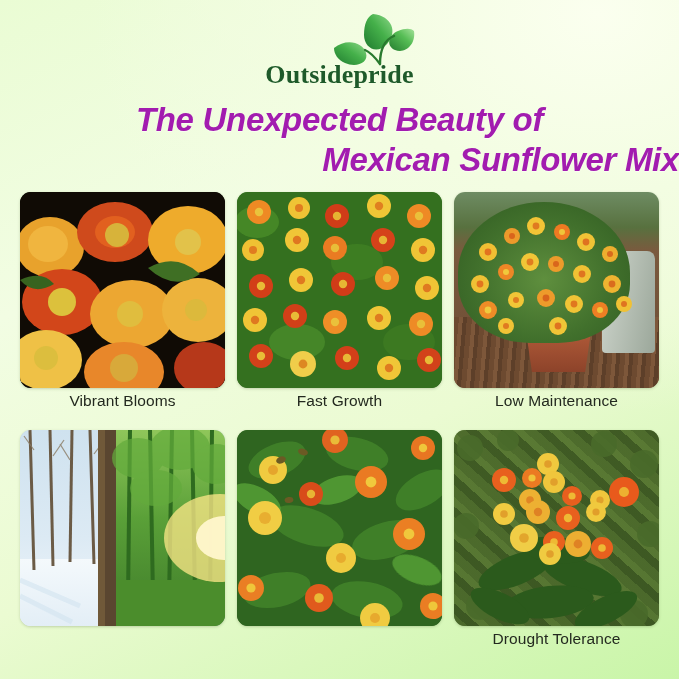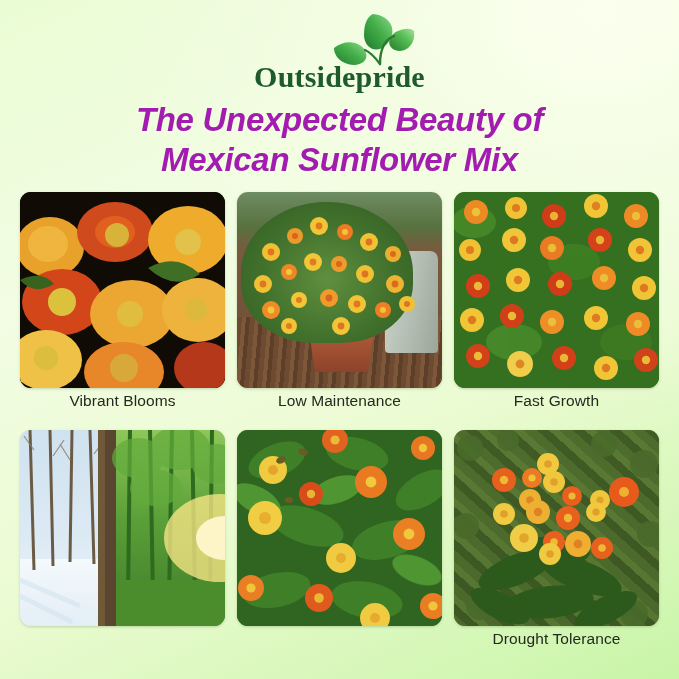--- a/index.html
+++ b/index.html
@@ -14,33 +14,33 @@
 
   
   .header { width:100%; padding-top:8px; text-align:center; }
   .logo-wrap { position:relative; height:86px; }
 
   .leaf-mark { position:absolute; left:50%; top:2px; transform:translateX(-18px); }
 
   .wordmark {
     position:absolute; left:0; right:0; top:52px;
     font-family:"Liberation Serif", serif;
-    font-size:30px; font-weight:700; letter-spacing:.2px;
+    font-size:26px; font-weight:700; letter-spacing:.2px;
     color:#1e5a2a; text-align:center;
   }
 
   .title {
     margin-top:6px;
     font-family:"Liberation Sans", sans-serif;
     font-style:italic; font-weight:700;
     font-size:33px; line-height:1.22;
     color:#a21caf; letter-spacing:-.3px;
     text-shadow:0 1px 0 rgba(255,255,255,.55);
   }
-  .title .l2 { display:block; }
+  .title .l2 { display:block;text-align:right; }
 
   
   .grid {
     position:absolute; left:20px; top:192px;
     width:639px;
     display:grid;
     grid-template-columns:repeat(3, 205px);
     grid-template-rows:repeat(2, 196px);
     column-gap:12px; row-gap:42px;
   }
@@ -159,77 +159,20 @@
             <ellipse cx="104" cy="180" rx="40" ry="30" fill="#e8872a"></ellipse>
             <circle cx="104" cy="176" r="14" fill="#d8a93a"></circle>
             <ellipse cx="184" cy="176" rx="30" ry="26" fill="#b6381a"></ellipse>
             <path d="M128 76 q28 -16 52 6 q-26 18 -52 -6z" fill="#3f6f24"></path>
             <path d="M0 88 q22 -10 34 4 q-20 12 -34 -4z" fill="#37631f"></path>
           </g>
         </svg>
       </div>
     </div>
     <div class="caption">Vibrant Blooms</div>
-  </div>
-
-  <div class="cell">
-    <div class="photo p2">
-      <div class="soil"></div>
-      <div class="urn"></div>
-      <div class="pot"></div>
-      <div class="rim"></div>
-      <div class="mound"></div>
-      <div class="layer">
-        <svg width="205" height="196" viewBox="0 0 205 196">
-          <g>
-            <circle cx="34" cy="60" r="9" fill="#f0bf33"></circle>
-              <circle cx="34" cy="60" r="3.4" fill="#e2731f"></circle>
-            <circle cx="58" cy="44" r="8" fill="#ec9a2b"></circle>
-              <circle cx="58" cy="44" r="3" fill="#d9641c"></circle>
-            <circle cx="82" cy="34" r="9" fill="#f2c436"></circle>
-              <circle cx="82" cy="34" r="3.4" fill="#e07a20"></circle>
-            <circle cx="108" cy="40" r="8" fill="#ee7a22"></circle>
-              <circle cx="108" cy="40" r="3" fill="#efc63a"></circle>
-            <circle cx="132" cy="50" r="9" fill="#f0c336"></circle>
-              <circle cx="132" cy="50" r="3.4" fill="#df7220"></circle>
-            <circle cx="156" cy="62" r="8" fill="#edae2f"></circle>
-              <circle cx="156" cy="62" r="3" fill="#d96a1d"></circle>
-            <circle cx="26" cy="92" r="9" fill="#efc135"></circle>
-              <circle cx="26" cy="92" r="3.4" fill="#e2751f"></circle>
-            <circle cx="52" cy="80" r="8" fill="#ee8726"></circle>
-              <circle cx="52" cy="80" r="3" fill="#f0c93c"></circle>
-            <circle cx="76" cy="70" r="9" fill="#f1c637"></circle>
-              <circle cx="76" cy="70" r="3.4" fill="#e07d20"></circle>
-            <circle cx="102" cy="72" r="8" fill="#ed9b2b"></circle>
-              <circle cx="102" cy="72" r="3" fill="#d9661c"></circle>
-            <circle cx="128" cy="82" r="9" fill="#f0c134"></circle>
-              <circle cx="128" cy="82" r="3.4" fill="#df7420"></circle>
-            <circle cx="158" cy="92" r="9" fill="#eeb431"></circle>
-              <circle cx="158" cy="92" r="3.4" fill="#da6c1e"></circle>
-            <circle cx="34" cy="118" r="9" fill="#ef8c27"></circle>
-              <circle cx="34" cy="118" r="3.4" fill="#f0ca3d"></circle>
-            <circle cx="62" cy="108" r="8" fill="#f1c637"></circle>
-              <circle cx="62" cy="108" r="3" fill="#e07d20"></circle>
-            <circle cx="92" cy="106" r="9" fill="#ee9b2b"></circle>
-              <circle cx="92" cy="106" r="3.4" fill="#d9641c"></circle>
-            <circle cx="120" cy="112" r="9" fill="#f0c436"></circle>
-              <circle cx="120" cy="112" r="3.4" fill="#e0781f"></circle>
-            <circle cx="146" cy="118" r="8" fill="#ee7f24"></circle>
-              <circle cx="146" cy="118" r="3" fill="#efc53a"></circle>
-            <circle cx="52" cy="134" r="8" fill="#f1c336"></circle>
-              <circle cx="52" cy="134" r="3" fill="#e07a20"></circle>
-            <circle cx="104" cy="134" r="9" fill="#f0c537"></circle>
-              <circle cx="104" cy="134" r="3.4" fill="#df7320"></circle>
-            <circle cx="170" cy="112" r="8" fill="#f0c134"></circle>
-              <circle cx="170" cy="112" r="3" fill="#df7420"></circle>
-          </g>
-        </svg>
-      </div>
-    </div>
-    <div class="caption">Low Maintenance</div>
   </div>
 
   <div class="cell">
     <div class="photo p3">
       <div class="layer">
         <svg width="205" height="196" viewBox="0 0 205 196">
           <rect width="205" height="196" fill="#34701f"></rect>
           <g opacity=".9">
             <ellipse cx="20" cy="30" rx="22" ry="16" fill="#478a27"></ellipse>
             <ellipse cx="120" cy="70" rx="26" ry="18" fill="#3f7f23"></ellipse>
@@ -288,20 +231,77 @@
             <circle cx="192" cy="168" r="12" fill="#d2421a"></circle>
               <circle cx="192" cy="168" r="4.2" fill="#e8bb36"></circle>
           </g>
         </svg>
       </div>
     </div>
     <div class="caption">Fast Growth</div>
   </div>
 
   <div class="cell">
+    <div class="photo p2">
+      <div class="soil"></div>
+      <div class="urn"></div>
+      <div class="pot"></div>
+      <div class="rim"></div>
+      <div class="mound"></div>
+      <div class="layer">
+        <svg width="205" height="196" viewBox="0 0 205 196">
+          <g>
+            <circle cx="34" cy="60" r="9" fill="#f0bf33"></circle>
+              <circle cx="34" cy="60" r="3.4" fill="#e2731f"></circle>
+            <circle cx="58" cy="44" r="8" fill="#ec9a2b"></circle>
+              <circle cx="58" cy="44" r="3" fill="#d9641c"></circle>
+            <circle cx="82" cy="34" r="9" fill="#f2c436"></circle>
+              <circle cx="82" cy="34" r="3.4" fill="#e07a20"></circle>
+            <circle cx="108" cy="40" r="8" fill="#ee7a22"></circle>
+              <circle cx="108" cy="40" r="3" fill="#efc63a"></circle>
+            <circle cx="132" cy="50" r="9" fill="#f0c336"></circle>
+              <circle cx="132" cy="50" r="3.4" fill="#df7220"></circle>
+            <circle cx="156" cy="62" r="8" fill="#edae2f"></circle>
+              <circle cx="156" cy="62" r="3" fill="#d96a1d"></circle>
+            <circle cx="26" cy="92" r="9" fill="#efc135"></circle>
+              <circle cx="26" cy="92" r="3.4" fill="#e2751f"></circle>
+            <circle cx="52" cy="80" r="8" fill="#ee8726"></circle>
+              <circle cx="52" cy="80" r="3" fill="#f0c93c"></circle>
+            <circle cx="76" cy="70" r="9" fill="#f1c637"></circle>
+              <circle cx="76" cy="70" r="3.4" fill="#e07d20"></circle>
+            <circle cx="102" cy="72" r="8" fill="#ed9b2b"></circle>
+              <circle cx="102" cy="72" r="3" fill="#d9661c"></circle>
+            <circle cx="128" cy="82" r="9" fill="#f0c134"></circle>
+              <circle cx="128" cy="82" r="3.4" fill="#df7420"></circle>
+            <circle cx="158" cy="92" r="9" fill="#eeb431"></circle>
+              <circle cx="158" cy="92" r="3.4" fill="#da6c1e"></circle>
+            <circle cx="34" cy="118" r="9" fill="#ef8c27"></circle>
+              <circle cx="34" cy="118" r="3.4" fill="#f0ca3d"></circle>
+            <circle cx="62" cy="108" r="8" fill="#f1c637"></circle>
+              <circle cx="62" cy="108" r="3" fill="#e07d20"></circle>
+            <circle cx="92" cy="106" r="9" fill="#ee9b2b"></circle>
+              <circle cx="92" cy="106" r="3.4" fill="#d9641c"></circle>
+            <circle cx="120" cy="112" r="9" fill="#f0c436"></circle>
+              <circle cx="120" cy="112" r="3.4" fill="#e0781f"></circle>
+            <circle cx="146" cy="118" r="8" fill="#ee7f24"></circle>
+              <circle cx="146" cy="118" r="3" fill="#efc53a"></circle>
+            <circle cx="52" cy="134" r="8" fill="#f1c336"></circle>
+              <circle cx="52" cy="134" r="3" fill="#e07a20"></circle>
+            <circle cx="104" cy="134" r="9" fill="#f0c537"></circle>
+              <circle cx="104" cy="134" r="3.4" fill="#df7320"></circle>
+            <circle cx="170" cy="112" r="8" fill="#f0c134"></circle>
+              <circle cx="170" cy="112" r="3" fill="#df7420"></circle>
+          </g>
+        </svg>
+      </div>
+    </div>
+    <div class="caption">Low Maintenance</div>
+  </div>
+
+  <div class="cell">
     <div class="photo p4">
       <div class="winter"></div>
       <div class="summer"></div>
       <div class="snow"></div>
       <div class="layer">
         <svg width="205" height="196" viewBox="0 0 205 196">
           <g stroke="#6b5b46" fill="none" stroke-width="3">
             <path d="M10 0 L14 140"></path>
               <path d="M30 0 L33 136"></path>
               <path d="M52 0 L50 132"></path>

